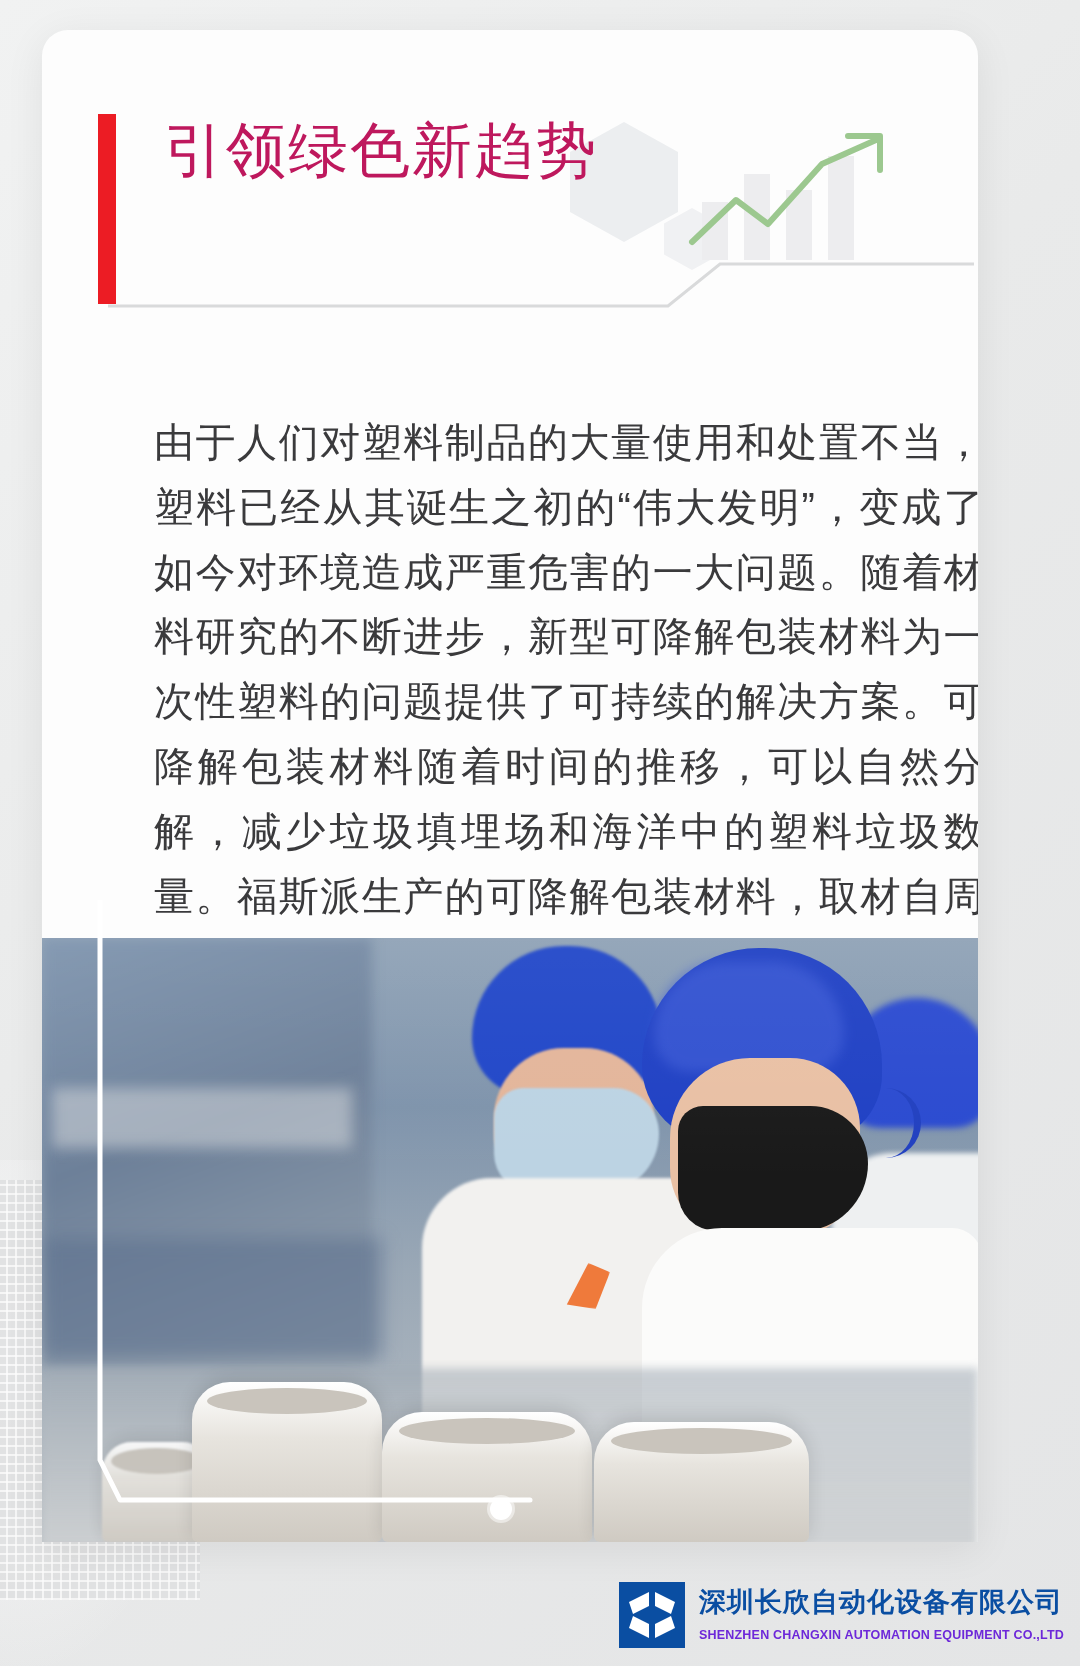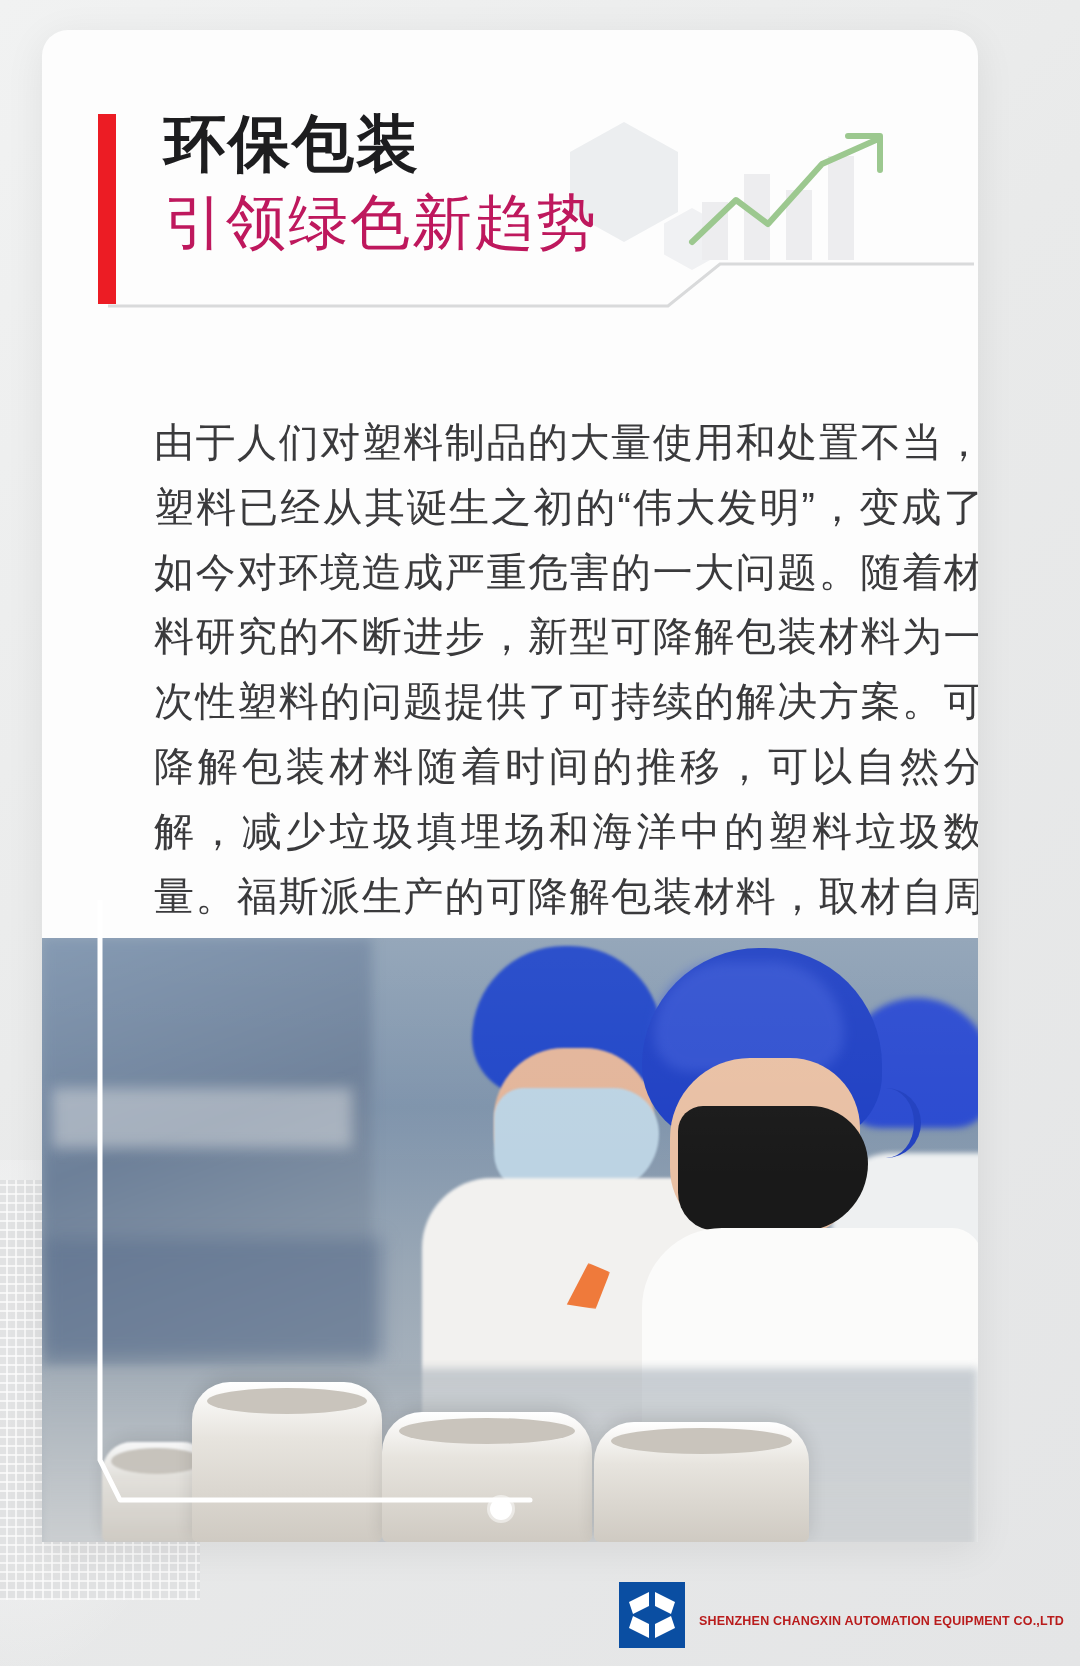--- a/index.html
+++ b/index.html
@@ -365,21 +365,21 @@
   .logo-mark svg { position: absolute; inset: 0; }
   .logo-txt-cn {
     font-size: 27px;
     color: #0a4ea2;
     font-weight: bold;
     letter-spacing: 1px;
     line-height: 1.1;
   }
   .logo-txt-en {
     font-size: 12.5px;
-    color: #b91c1c;
+    color: #6d28d9;
     letter-spacing: 0.2px;
     margin-top: 11px;
     font-weight: bold;
   }
 </style>
 </head>
 <body>
 
 <div class="page-bg"></div>
 <div class="bg-soft-1"></div>
@@ -395,21 +395,20 @@
       <i></i>
       <i></i>
   </div>
   <svg class="deco-arrow" viewBox="0 0 210 140">
     <polyline points="4,116 48,74 80,98 134,38 188,14" fill="none" stroke="#9cc88f" stroke-width="6" stroke-linecap="round" stroke-linejoin="round"></polyline>
     <polyline points="160,10 192,10 192,44" fill="none" stroke="#9cc88f" stroke-width="6" stroke-linecap="round" stroke-linejoin="round"></polyline>
   </svg>
 
   <div class="title-wrap">
     <div class="title-bar"></div>
-    <h1 class="title-main">环保包装</h1>
     <h2 class="title-sub">引领绿色新趋势</h2>
   </div>
   <svg class="title-underline" viewBox="0 0 866 46">
     <polyline points="0,44 560,44 612,2 866,2" fill="none" stroke="#d9dadb" stroke-width="3"></polyline>
   </svg>
 
   <p class="body-text">由于人们对塑料制品的大量使用和处置不当，塑料已经从其诞生之初的“伟大发明”，变成了如今对环境造成严重危害的一大问题。随着材料研究的不断进步，新型可降解包装材料为一次性塑料的问题提供了可持续的解决方案。可降解包装材料随着时间的推移，可以自然分解，减少垃圾填埋场和海洋中的塑料垃圾数量。福斯派生产的可降解包装材料，取材自周边产糖基地里的甘蔗渣，通过大量回收和再生产，生产出广泛用于外卖行业的纸质碗、盘、杯、餐盒等容器，能够有效替代一次性塑料包装。</p>
 
   <div class="photo">
     <div class="ph-bg"></div>
@@ -453,15 +452,16 @@
   <div class="logo-mark">
     <svg viewBox="0 0 66 66">
       <rect x="0" y="0" width="66" height="66" fill="#0a4ea2"></rect>
       <polygon points="10,20 30,10 30,24 14,32" fill="#ffffff"></polygon>
       <polygon points="56,20 36,10 36,24 52,32" fill="#ffffff"></polygon>
       <polygon points="10,46 30,56 30,42 14,34" fill="#ffffff"></polygon>
       <polygon points="56,46 36,56 36,42 52,34" fill="#ffffff"></polygon>
     </svg>
   </div>
   <div>
+    <div class="logo-txt-cn">深圳长欣自动化设备有限公司</div>
     <div class="logo-txt-en">SHENZHEN CHANGXIN AUTOMATION EQUIPMENT CO.,LTD</div>
   </div>
 </div>
 
 </body></html>

